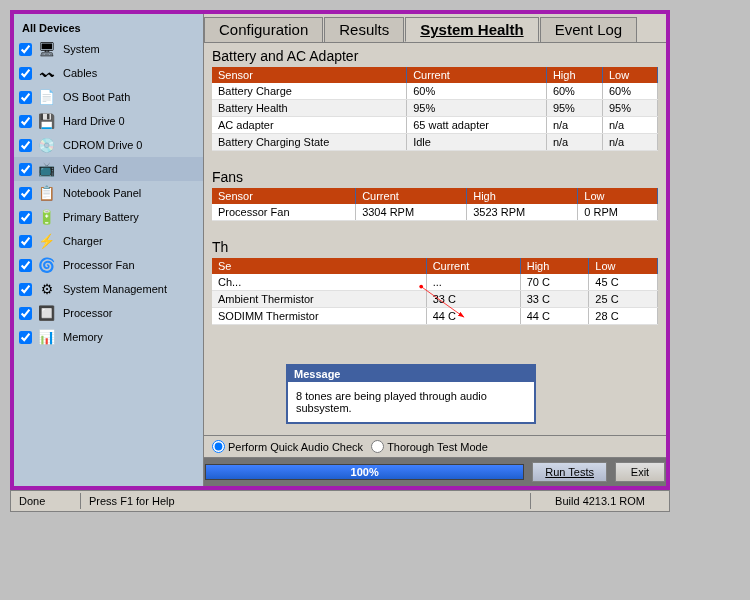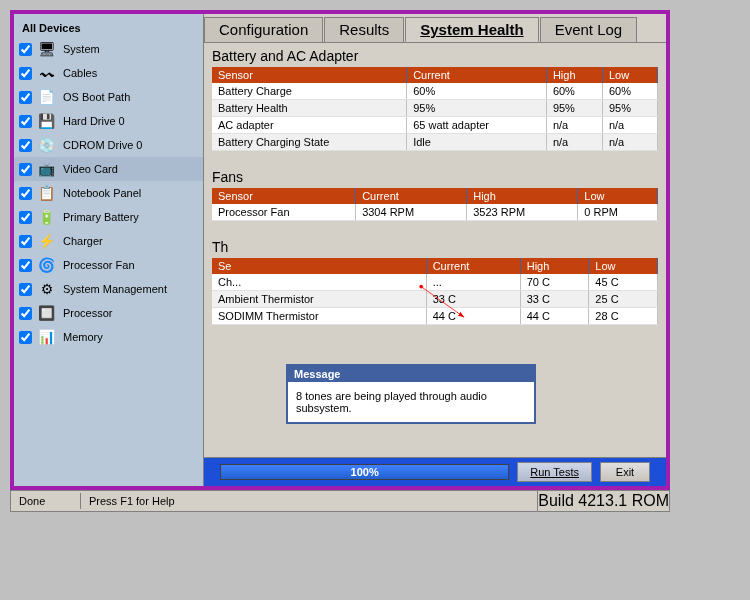--- a/index.html
+++ b/index.html
@@ -210,25 +210,25 @@
       gap: 3px;
     }
 
     .radio-option input {
       margin: 0;
     }
 
     
     .action-bar {
       border-top: 1px solid #808080;
-      padding: 4px 16px;
+      padding: 4px 1px;
       display: flex;
       align-items: center;
       gap: 8px;
-      background: #1d4ed8;
+      background: #737373;
     }
 
     .progress-bar-container {
       flex: 1;
       height: 16px;
       background: #808080;
       border: 1px solid #404040;
       position: relative;
     }
 
@@ -285,23 +285,23 @@
       font-size: 11px;
     }
 
     .status-help {
       padding: 2px 8px;
       flex: 1;
       font-size: 11px;
     }
 
     .status-right {
-      padding: 2px 0;
+      padding: 2px 24px;
       border-left: 1px solid #808080;
-      font-size: 16px;
+      font-size: 11px;
     }
 
     .row-separator {
       height: 8px;
     }
   </style>
 </head>
 <body>
 
 <div class="app-window">
@@ -495,20 +495,30 @@
               <polygon points="0 0, 8 3, 0 6" fill="red"></polygon>
             </marker>
           </defs>
           <line x1="170" y1="155" x2="310" y2="255" stroke="red" stroke-width="2.5" marker-end="url(#arrowhead)"></line>
           <circle cx="170" cy="155" r="6" fill="red"></circle>
         </svg>
       </div>
 
     </div>
 
+    <div class="bottom-bar" id="radio-bar">
+        <label class="radio-option">
+          <input type="radio" name="test-mode" checked="" style=""> 
+          <span>Perform Quick Audio Check</span>
+        </label>
+        <label class="radio-option">
+          <input type="radio" name="test-mode" style=""> 
+          <span>Thorough Test Mode</span>
+        </label>
+      </div>
 
     <div class="action-bar">
       <div class="progress-bar-container">
         <div class="progress-bar-fill" id="progress-fill" style="width: 100%;">
         </div>
         <div class="progress-label">100%</div>
       </div>
       <button class="btn btn-primary">Run Tests</button>
       <button class="btn">Exit</button>
     </div>

